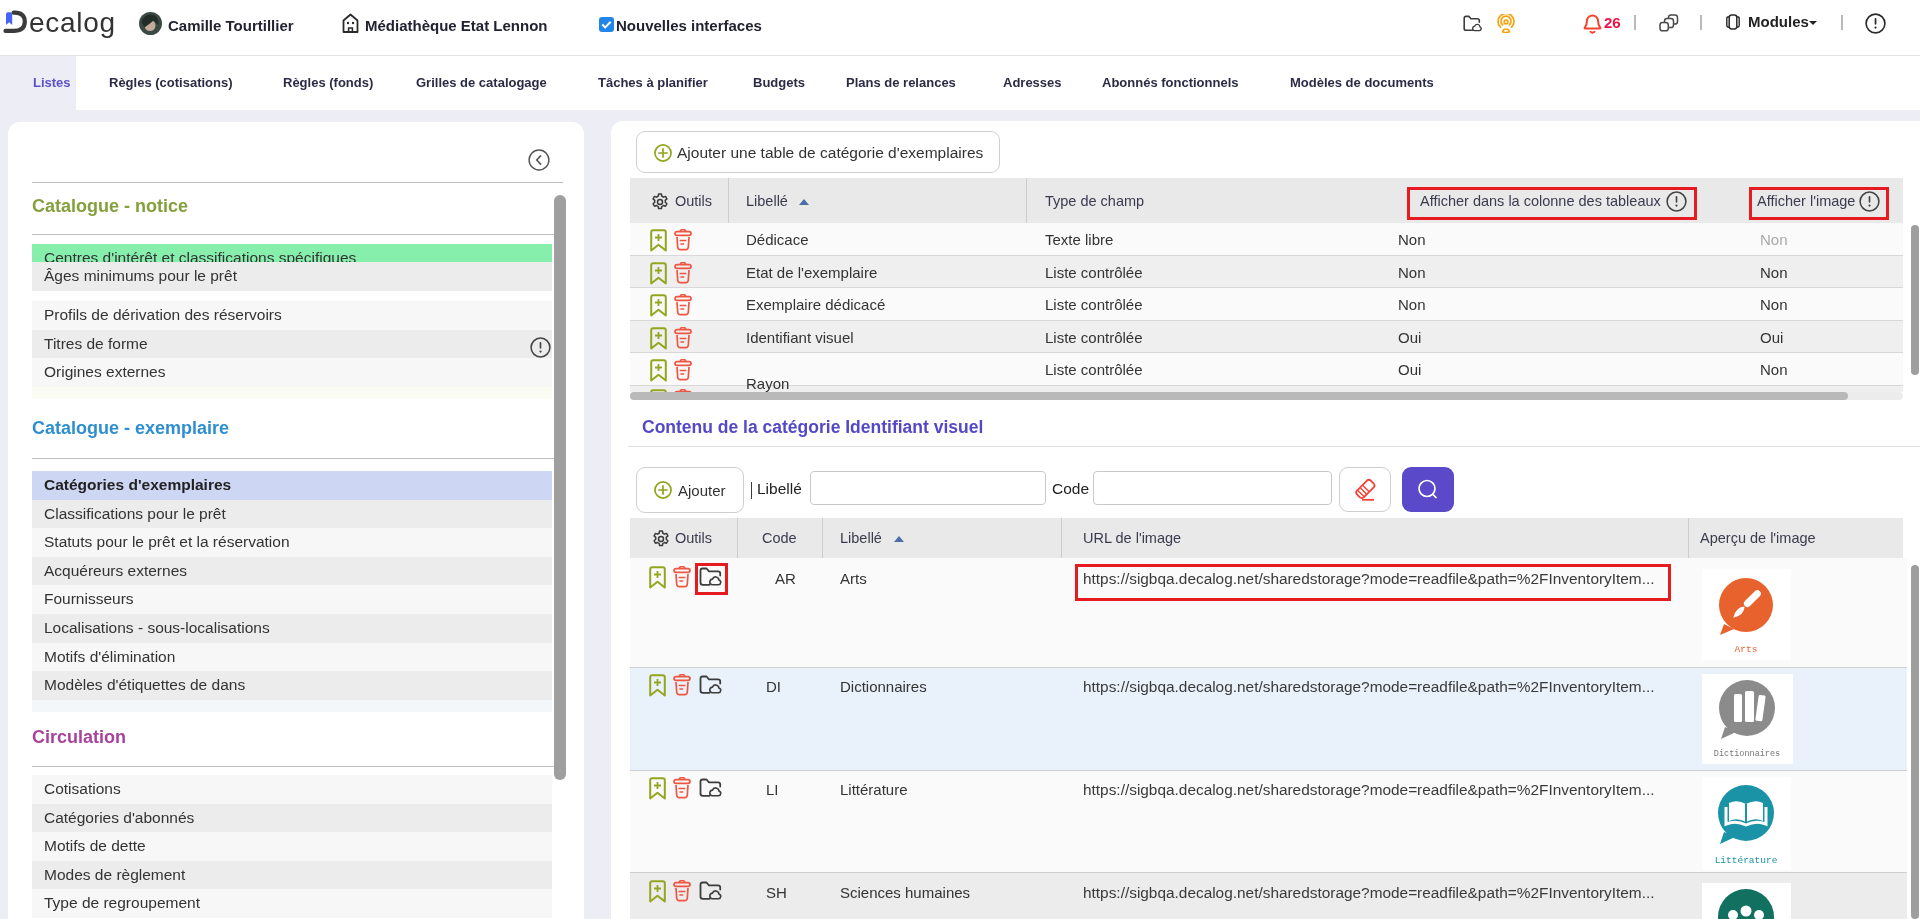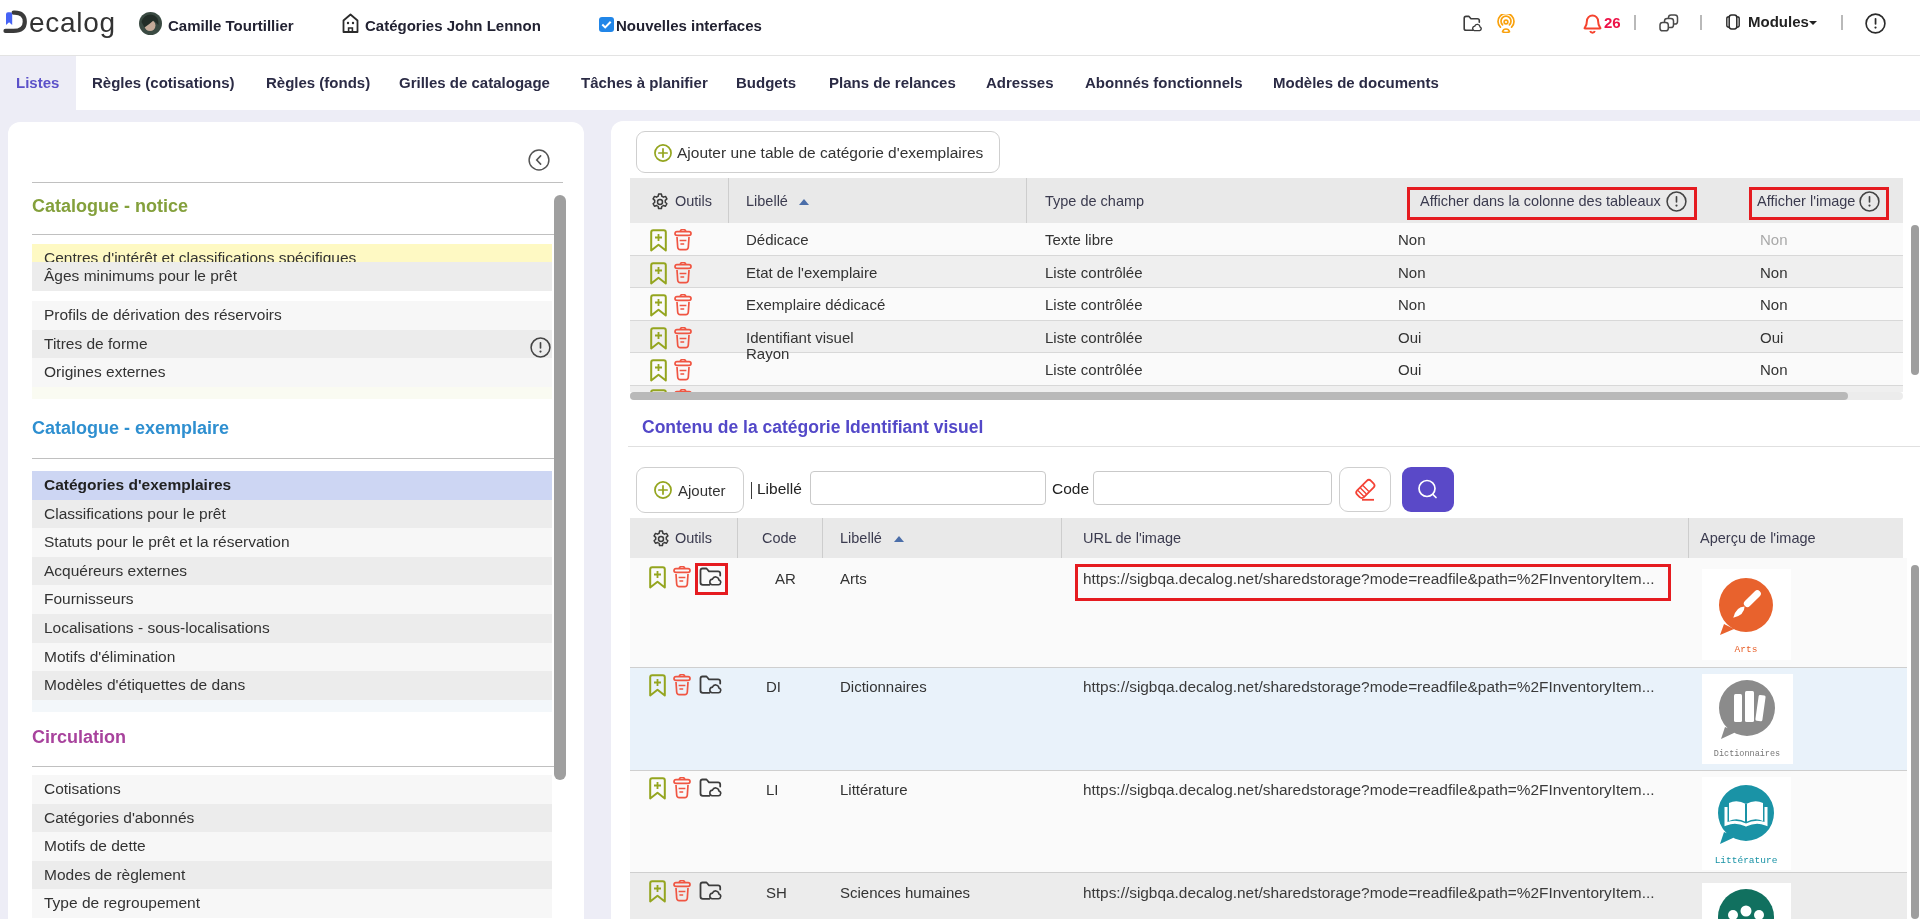--- a/index.html
+++ b/index.html
@@ -6,21 +6,21 @@
   * { margin:0; padding:0; box-sizing:border-box; }
   html,body { width:1920px; height:919px; overflow:hidden; font-family:"Liberation Sans", sans-serif; background:#fff; }
   .abs { position:absolute; }
 
   
   #hdr { position:absolute; left:0; top:0; width:1920px; height:56px; background:#fff; border-bottom:1px solid #e3e3e3; }
   .hname { font-weight:700; font-size:15px; color:#222232; }
 
   
   #tabs { position:absolute; left:0; top:56px; width:1920px; height:54px; background:#fff; }
-  .tab { position:absolute; top:0; height:54px; line-height:54px; font-size:15px; font-weight:700; color:#2b2b45; }
+  .tab { position:absolute; top:0; height:54px; line-height:54px; font-size:13px; font-weight:700; color:#2b2b45;margin-left:17px; }
   .tab.active { color:#5b51c9; }
   #tab-active-bg { position:absolute; left:0; top:0; width:76px; height:54px; background:#ededf6; }
 
   
   #page { position:absolute; left:0; top:110px; width:1920px; height:809px; background:#ededf6; }
   #leftcard { position:absolute; left:8px; top:12px; width:576px; height:797px; background:#fff; border-radius:12px 12px 0 0; overflow:hidden; }
   #maincard { position:absolute; left:611px; top:11px; width:1309px; height:798px; background:#fff; border-radius:12px 0 0 0; overflow:hidden; }
 
   
   .side-h1 { position:absolute; left:24px; font-size:18px; font-weight:700; line-height:21px; }
@@ -73,21 +73,21 @@
     <path d="M2.5 10 Q4.5 2.5 12 2.5 Q20 3.5 19.5 13 L14.5 8.5 Q10 12.5 5.5 15.5 Z" fill="#222d27"></path>
   </svg>
   <div class="abs hname" style="left:168px; top:17px;">Camille Tourtillier</div>
 
   <svg class="abs" style="left:342px; top:13px;" width="17" height="21" viewBox="0 0 17 21">
     <path d="M1.5 7.5 L8.5 1.5 L15.5 7.5 L15.5 19 L1.5 19 Z" fill="none" stroke="#2b2b2b" stroke-width="1.8" stroke-linejoin="round"></path>
     <circle cx="6" cy="10" r="1.2" fill="#2b2b2b"></circle>
     <circle cx="11" cy="10" r="1.2" fill="#2b2b2b"></circle>
     <path d="M6.6 19 L6.6 15 L10.4 15 L10.4 19" fill="none" stroke="#2b2b2b" stroke-width="1.6"></path>
   </svg>
-  <div class="abs hname" style="left:365px; top:17px;">Catégories John Lennon</div>
+  <div class="abs hname" style="left:365px; top:17px;">Médiathèque Etat Lennon</div>
 
   <svg class="abs" style="left:599px; top:17px;" width="15" height="15" viewBox="0 0 15 15">
     <rect x="0" y="0" width="15" height="15" rx="3" fill="#2186e8"></rect>
     <path d="M3.3 7.5 L6.2 10.4 L11.7 4.7" fill="none" stroke="#fff" stroke-width="2"></path>
   </svg>
   <div class="abs hname" style="left:616px; top:17px;">Nouvelles interfaces</div>
 
   <svg class="abs" style="left:1463px; top:15px;" width="19" height="17" viewBox="0 0 19 17">
     <path d="M10 15.2 L3 15.2 Q1.2 15.2 1.2 13.4 L1.2 3.2 Q1.2 1.4 3 1.4 L6 1.4 L8 3.8 L14.5 3.8 Q16.3 3.8 16.3 5.6 L16.3 7.2" fill="none" stroke="#3c3c3c" stroke-width="1.6" stroke-linecap="round" stroke-linejoin="round"></path>
     <path d="M11.3 15.6 a2.3 2.3 0 0 1 .5-4.5 a2.7 2.7 0 0 1 5.2 .7 a2 2 0 0 1 -.4 3.8 Z" fill="none" stroke="#3c3c3c" stroke-width="1.4"></path>
@@ -143,21 +143,21 @@
 
   <div id="leftcard">
     <svg class="abs" style="left:520px; top:27px;" width="22" height="22" viewBox="0 0 24 24">
       <circle cx="12" cy="12" r="10.8" fill="none" stroke="#555" stroke-width="1.6"></circle>
       <path d="M13.8 7.5 L9.5 12 L13.8 16.5" fill="none" stroke="#555" stroke-width="1.7" stroke-linecap="round"></path>
     </svg>
     <div class="side-hr" style="top:60px;"></div>
 
     <div class="side-h1" style="top:74px; color:#84a03c;">Catalogue - notice</div>
     <div class="side-hr" style="top:112px;"></div>
-    <div class="srow" style="top:122px; background:#fef9c3;">Centres d'intérêt et classifications spécifiques</div>
+    <div class="srow" style="top:122px; background:#86efac;">Centres d'intérêt et classifications spécifiques</div>
     <div class="srow" style="top:140px; background:#ececec;">Âges minimums pour le prêt</div>
     <div class="srow" style="top:179.2px; background:#f7f7f7;">Profils de dérivation des réservoirs</div>
     <div class="srow" style="top:207.8px; background:#ececec;">Titres de forme</div>
     <svg class="abs" style="left:522px; top:215px;" width="21" height="21" viewBox="0 0 23 23">
       <circle cx="11.5" cy="11.5" r="10.3" fill="none" stroke="#444" stroke-width="1.7"></circle>
       <rect x="10.6" y="5.5" width="1.8" height="7.5" rx="0.9" fill="#444"></rect>
       <circle cx="11.5" cy="16" r="1.2" fill="#444"></circle>
     </svg>
     <div class="srow" style="top:236.4px; background:#f7f7f7;">Origines externes</div>
     <div class="side-strip" style="top:265px; background:#fafbf2;"></div>
@@ -242,21 +242,21 @@
       <div class="cell" style="left:135px; top:175.2px;">Exemplaire dédicacé</div>
       <div class="cell" style="left:434px; top:175.2px;">Liste contrôlée</div>
       <div class="cell" style="left:787px; top:175.2px;">Non</div>
       <div class="cell" style="left:1149px; top:175.2px;">Non</div>
 
       <div class="cell" style="left:135px; top:207.8px;">Identifiant visuel</div>
       <div class="cell" style="left:434px; top:207.8px;">Liste contrôlée</div>
       <div class="cell" style="left:787px; top:207.8px;">Oui</div>
       <div class="cell" style="left:1149px; top:207.8px;">Oui</div>
 
-      <div class="cell" style="left:135px; top:224px;">Rayon</div>
+      <div class="cell" style="left:135px; top:254px;">Rayon</div>
       <div class="cell" style="left:434px; top:240.4px;">Liste contrôlée</div>
       <div class="cell" style="left:787px; top:240.4px;">Oui</div>
       <div class="cell" style="left:1149px; top:240.4px;">Non</div>
 
       <svg class="abs" style="left:38px; top:108px;" width="19" height="23">
           <use href="#bm"></use>
         </svg>
       <svg class="abs" style="left:63px; top:108px;" width="18" height="22">
           <use href="#tr"></use>
         </svg>

